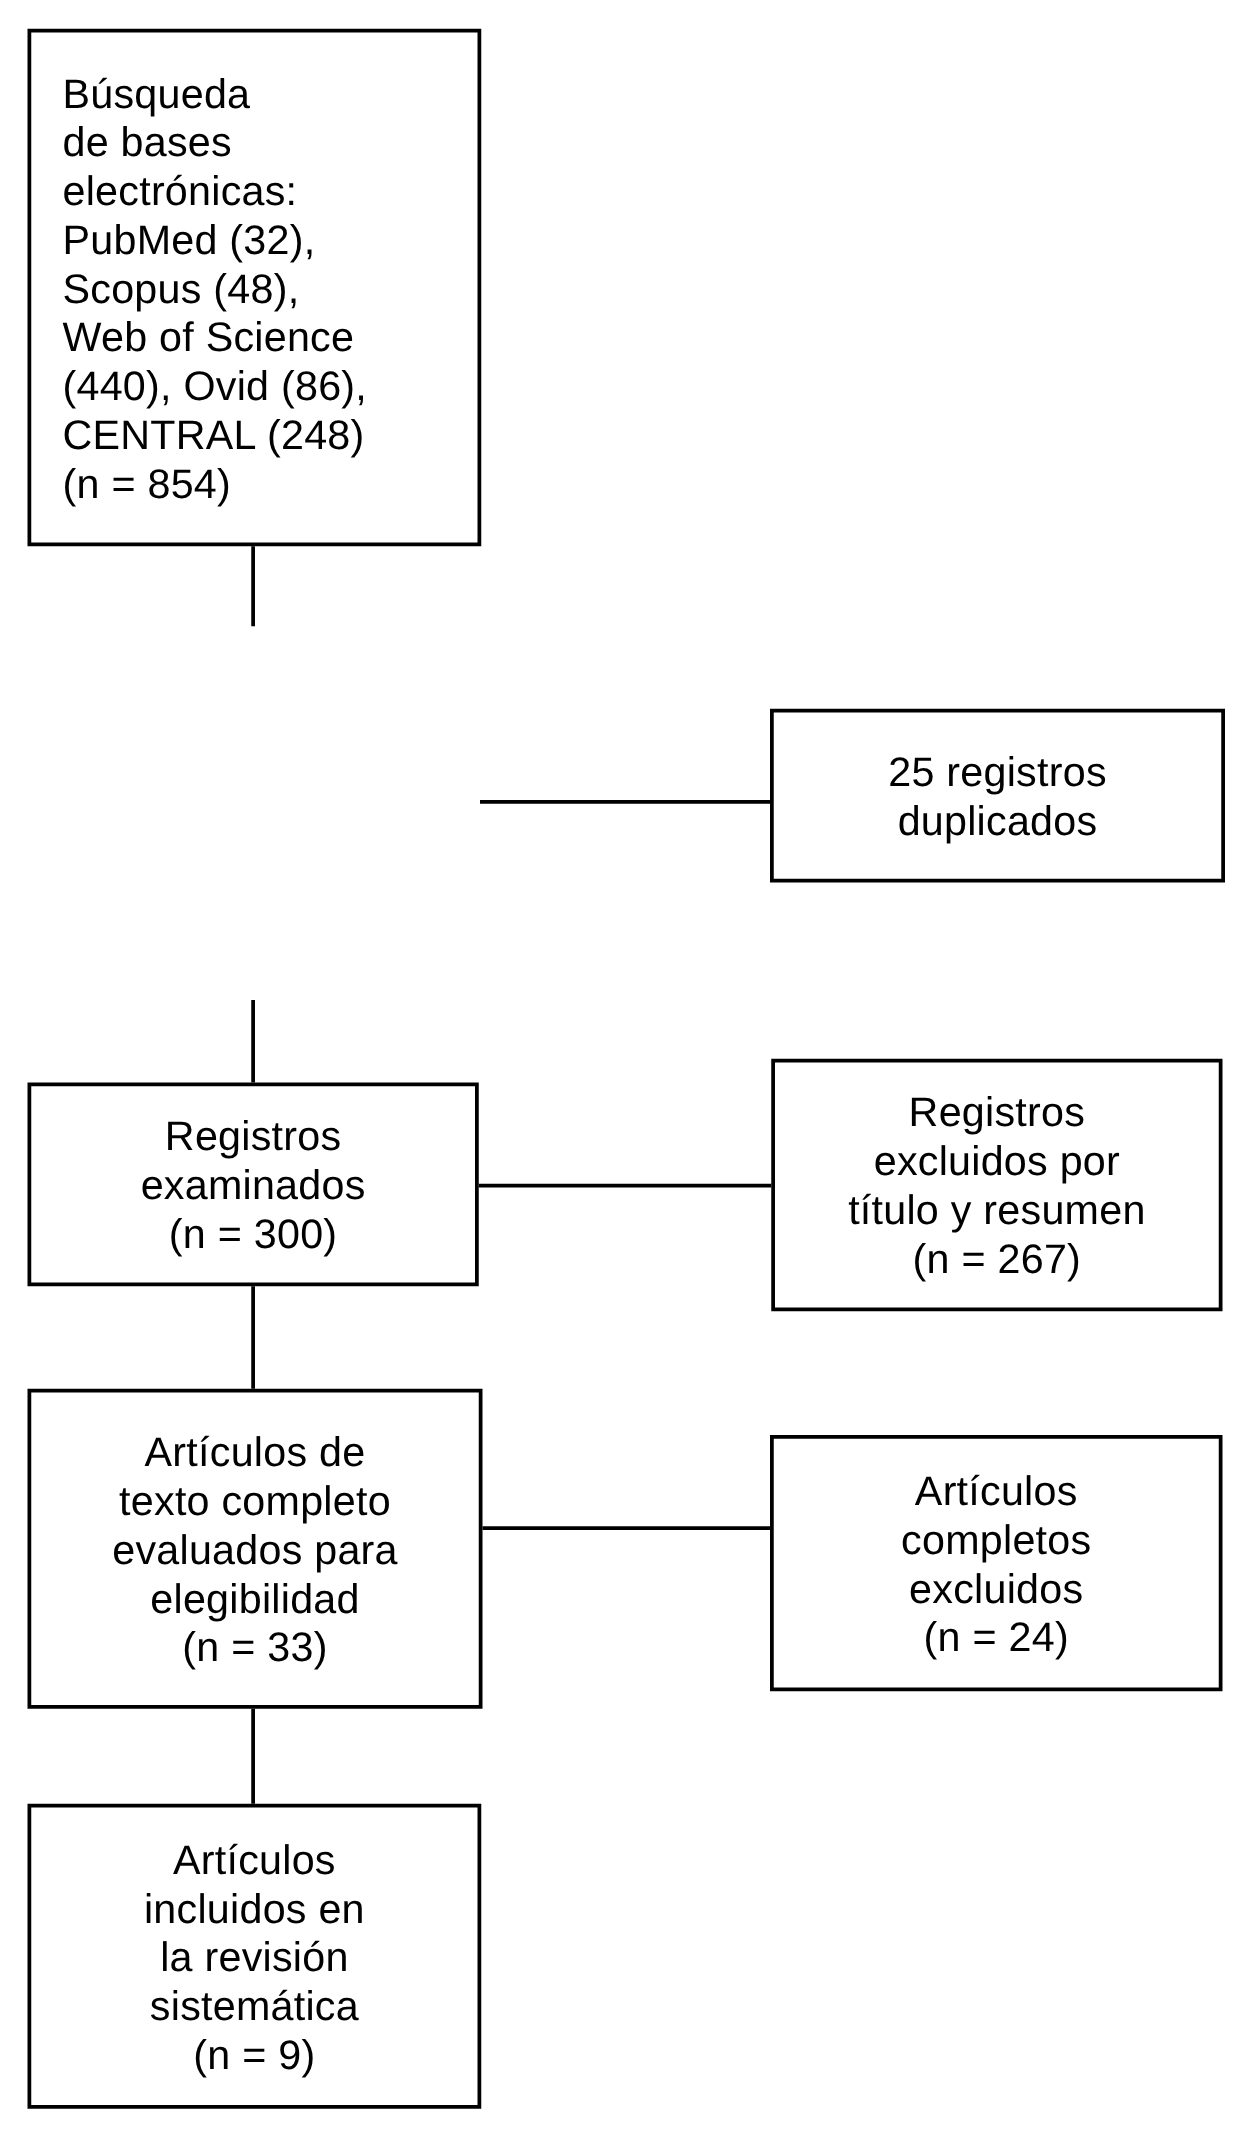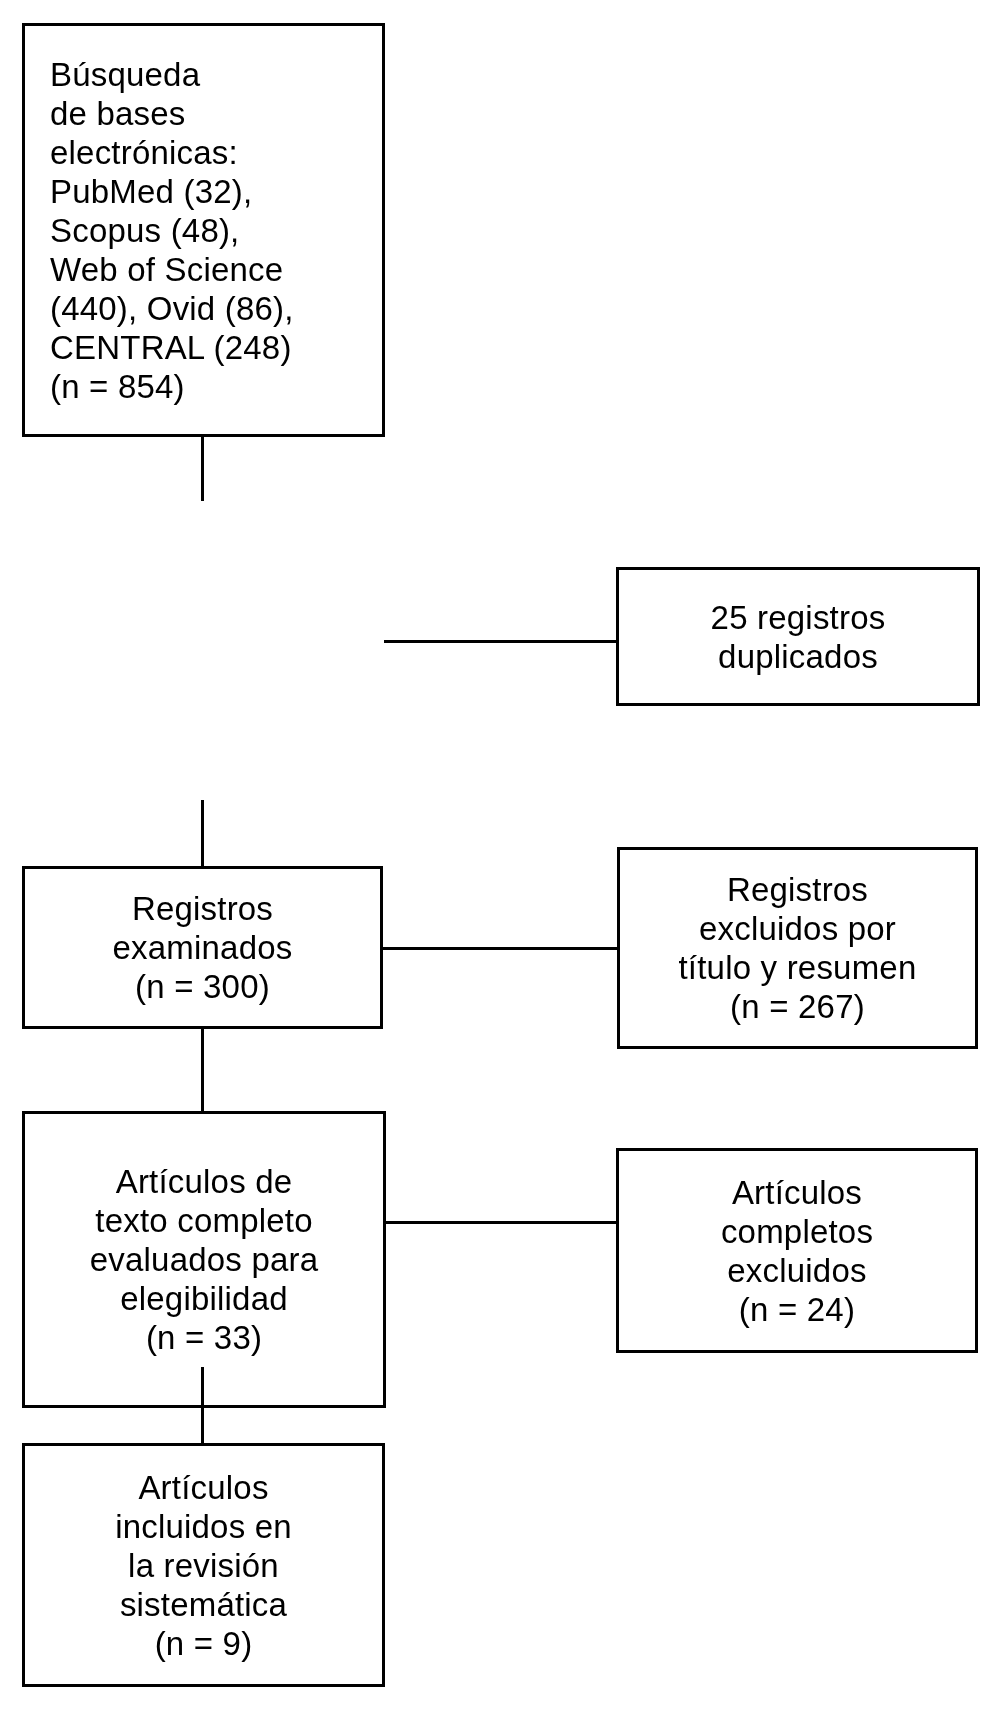--- a/index.html
+++ b/index.html
@@ -66,21 +66,21 @@
 (n = 854)</div>
   </div>
 
 
   <div class="fc-box" style="left:22px; top:866px; width:361px; height:163px;">
     <div class="box-text">Registros
 examinados
 (n = 300)</div>
   </div>
 
-  <div class="fc-box" style="left:22px; top:1111px; width:364px; height:297px;">
+  <div class="fc-box" style="left:22px; top:1111px; width:364px; height:256px;">
     <div class="box-text">Artículos de
 texto completo
 evaluados para
 elegibilidad
 (n = 33)</div>
   </div>
 
   <div class="fc-box" style="left:22px; top:1443px; width:363px; height:244px;">
     <div class="box-text">Artículos
 incluidos en

